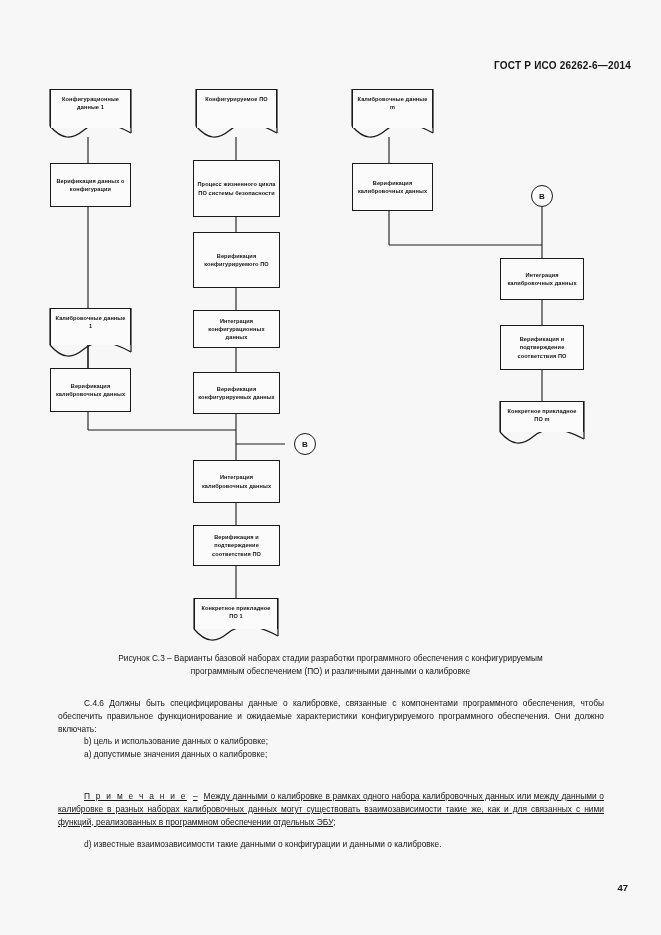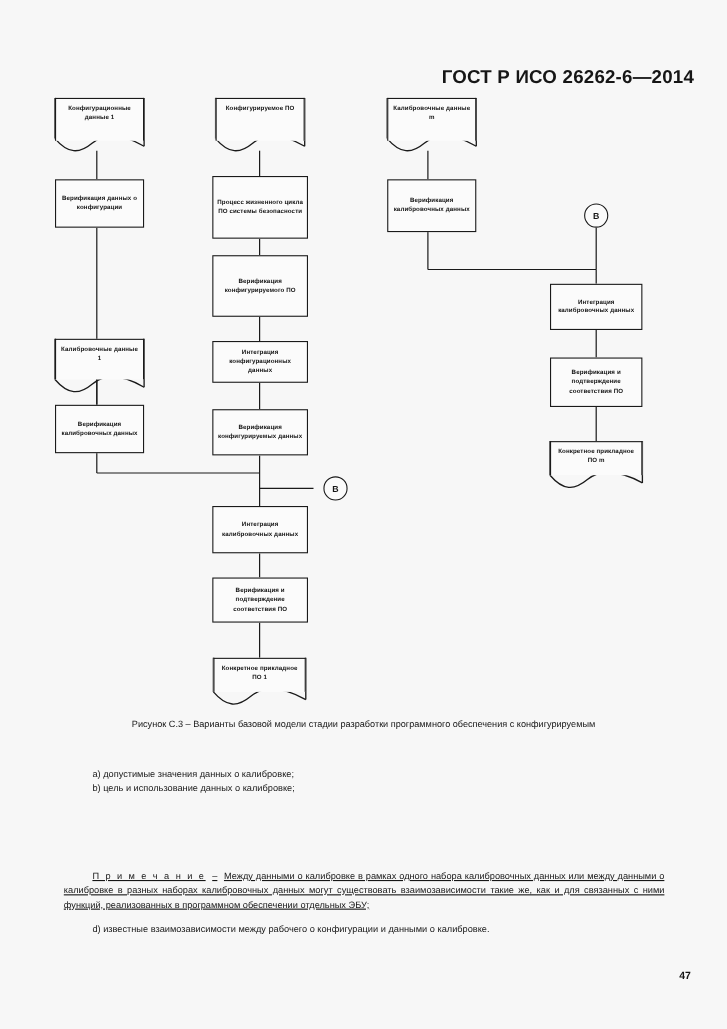--- a/index.html
+++ b/index.html
@@ -19,21 +19,21 @@
     position: absolute;
     inset: 0;
     background: #f7f7f7;
   }
 
   
   .doc-header {
     position: absolute;
     top: 60px;
     right: 30px;
-    font-size: 17px;
+    font-size: 10px;
     font-weight: bold;
     letter-spacing: 0.2px;
     white-space: nowrap;
   }
 
   
   #diagram {
     position: absolute;
     left: 0;
     top: 0;
@@ -257,31 +257,33 @@
       <span>B</span>
     </div>
 
     <div class="connector" style="left:531px; top:185px;">
       <span>B</span>
     </div>
 
   </div>
 
   <div class="caption">
-    <div>Рисунок С.3 –  Варианты базовой модели стадии разработки программного обеспечения с конфигурируемым</div>
+    <div>Рисунок С.3 –  Варианты базовой наборах стадии разработки программного обеспечения с конфигурируемым</div>
+    <div>программным обеспечением (ПО) и различными данными о калибровке</div>
   </div>
 
   <div class="body-block" style="top:697px;">
+    <p class="indent">С.4.6 Должны быть специфицированы данные о калибровке, связанные с компонентами программного обеспечения, чтобы обеспечить правильное функционирование и ожидаемые характеристики конфигурируемого программного обеспечения. Они должно включать:</p>
+    <p class="listitem">b) цель и использование данных о калибровке;</p>
     <p class="listitem">a) допустимые значения данных о калибровке;</p>
-    <p class="listitem">b) цель и использование данных о калибровке;</p>
   </div>
 
   <div class="body-block" style="top:790px;text-decoration:underline;">
     <p class="indent"><span class="note-label">П р и м е ч а н и е</span><span style="margin:0 6px;">–</span><span>Между данными о калибровке в рамках одного набора калибровочных данных или между данными о калибровке в разных наборах калибровочных данных могут существовать взаимозависимости такие же, как и для связанных с ними функций, реализованных в программном обеспечении отдельных ЭБУ;</span></p>
   </div>
 
   <div class="body-block" style="top:838px;">
-    <p class="listitem">d) известные взаимозависимости между рабочего о конфигурации и данными о калибровке.</p>
+    <p class="listitem">d) известные взаимозависимости такие данными о конфигурации и данными о калибровке.</p>
   </div>
 
   <div class="page-num">47</div>
 
 </div>
 
 </body></html>

